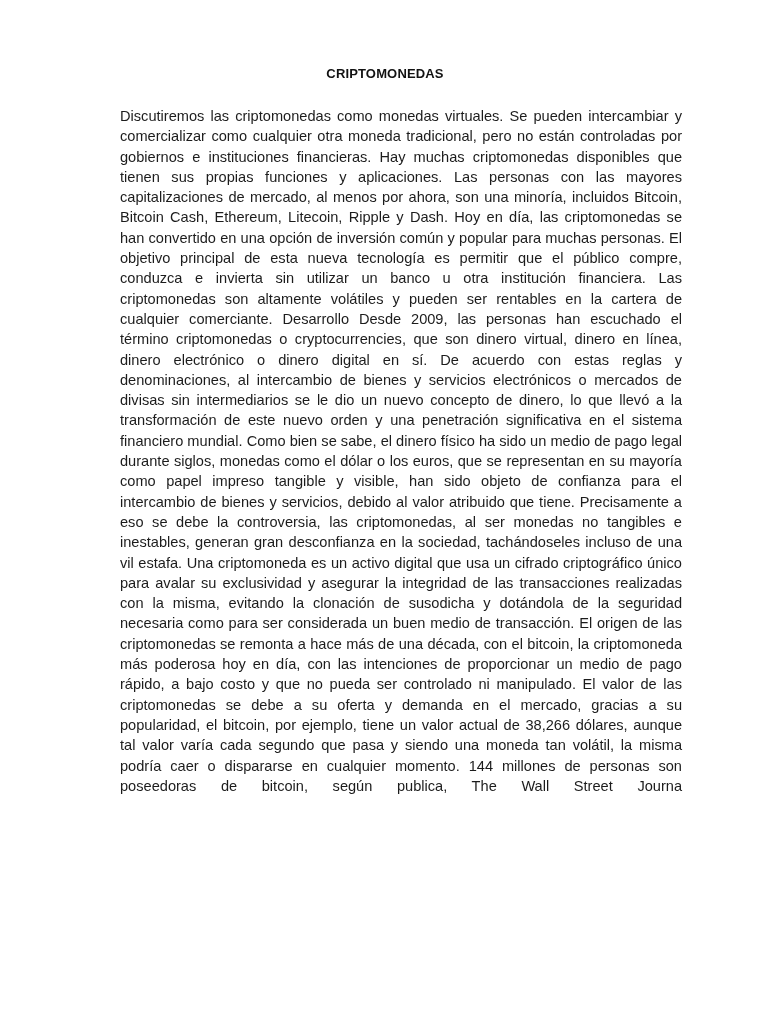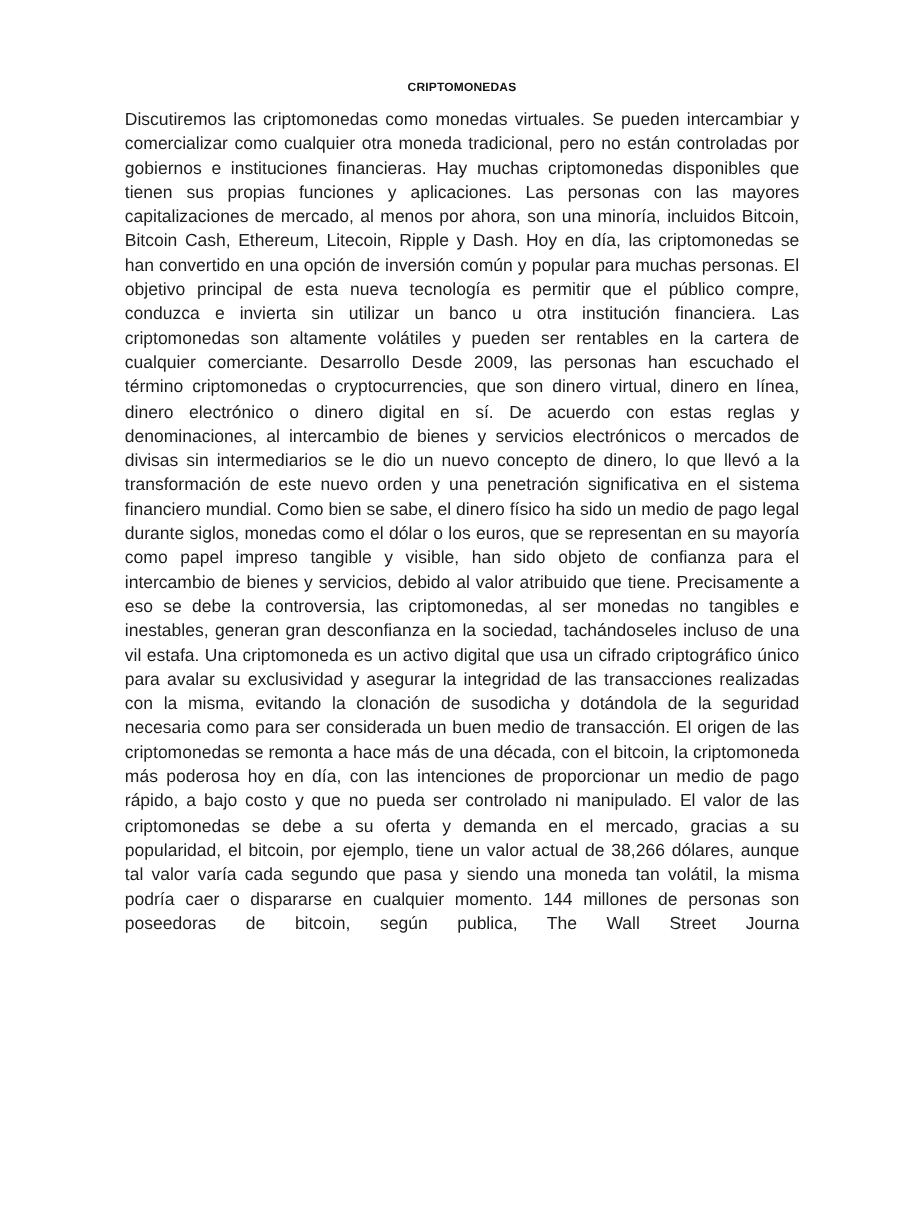--- a/index.html
+++ b/index.html
@@ -22,39 +22,39 @@
     background: #ffffff;
     box-sizing: border-box;
   }
 
   .doc-title {
     position: absolute;
     top: 64px;
     left: 104px;
     width: 562px;
     text-align: center;
-    font-size: 10px;
+    font-size: 13px;
     font-weight: bold;
     letter-spacing: 0.15px;
     color: #121212;
     line-height: 20px;
     margin: 0;
   }
 
   .doc-body {
     position: absolute;
     top: 90px;
     left: 104px;
     width: 562px;
     text-align: justify;
     text-justify: inter-word;
     font-size: 14.6px;
     line-height: 20.3px;
     color: #1c1c1c;
-    margin: 0;
+    margin: 16px;
     hyphens: none;
     -webkit-hyphens: none;
   }
 
   
   .doc-body::after {
     content: "";
     display: inline-block;
     width: 100%;
   }

